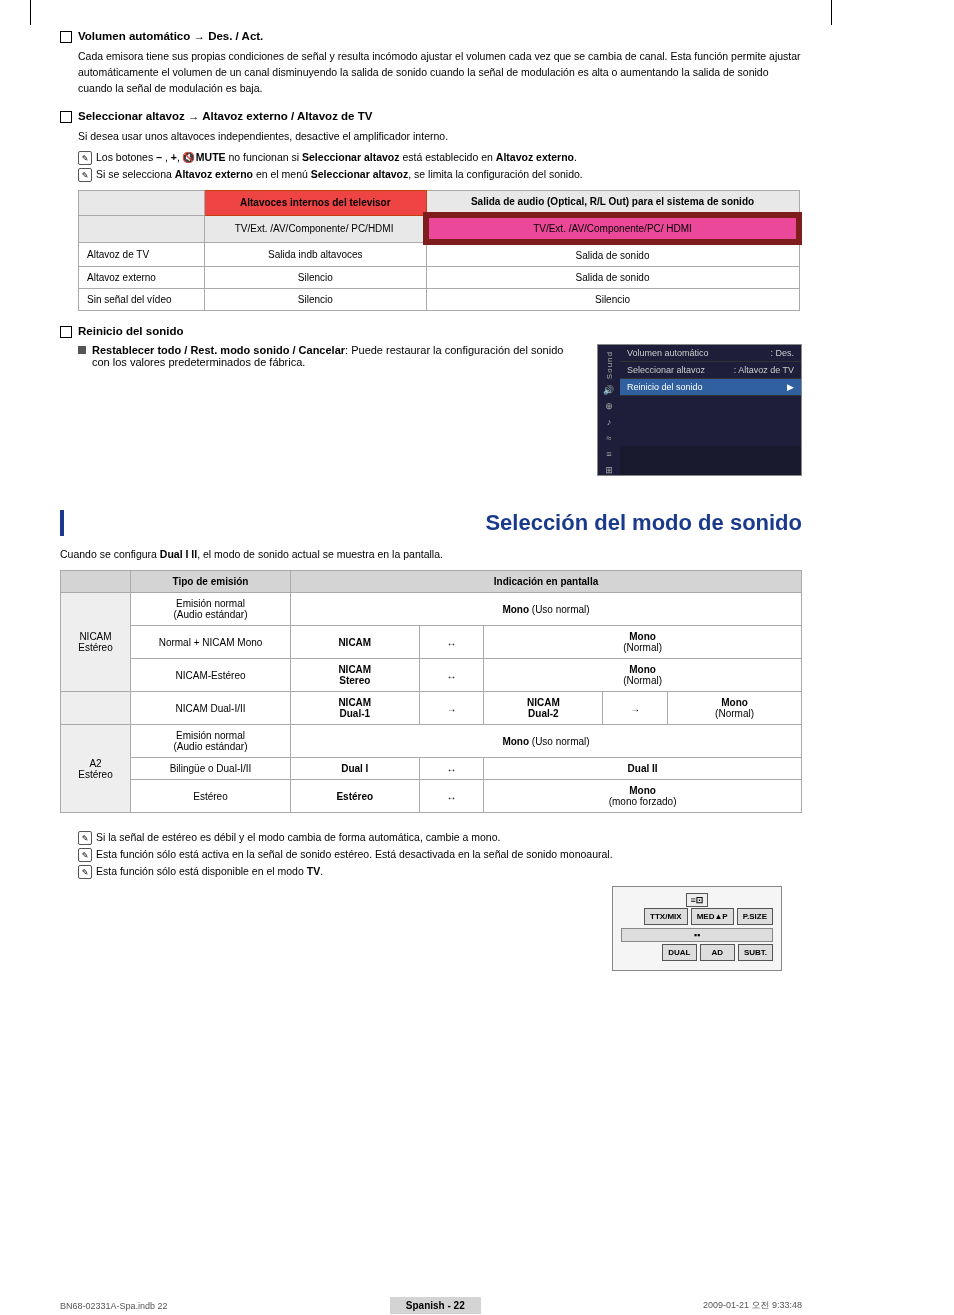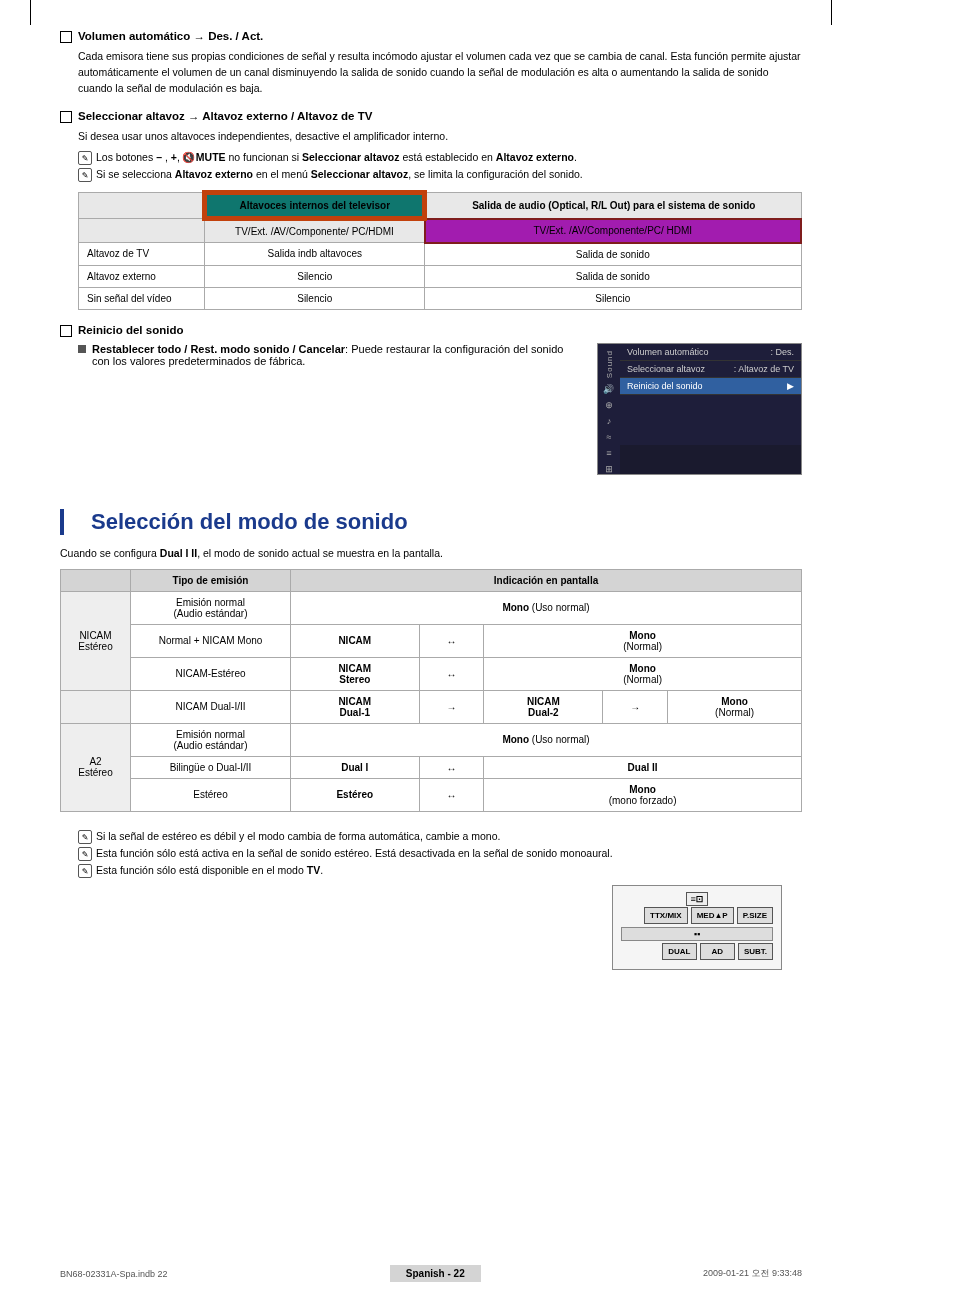--- a/index.html
+++ b/index.html
@@ -96,22 +96,23 @@
       background: #e8e8e8;
       font-weight: bold;
       font-size: 10px;
     }
     .data-table td:first-child {
       text-align: left;
     }
     
     .big-section {
       border-left: 4px solid #1a3a8c;
-      padding-left: 27px;
+      padding-left: 10px;
       margin: 20px 0 12px 0;
+      text-align: right;
     }
     .big-section-title {
       font-size: 22px;
       font-weight: bold;
       color: #1a3a8c;
     }
     .intro-text {
       font-size: 10.5px;
       margin-bottom: 10px;
     }
@@ -155,21 +156,21 @@
       background: #ddd;
       padding: 3px 5px;
       font-size: 8px;
       font-weight: bold;
       text-align: center;
       min-width: 35px;
     }
     
     .footer {
       position: absolute;
-      bottom: 33px;
+      bottom: 1px;
       left: 0;
       width: 100%;
       display: flex;
       justify-content: space-between;
       align-items: center;
       padding: 0 60px;
       font-size: 9px;
       color: #555;
     }
     .footer-center {
@@ -231,27 +232,27 @@
     </div>
     <div class="note-row">
       <span class="note-icon">✎</span>
       <span>Si se selecciona <strong>Altavoz externo</strong> en el menú <strong>Seleccionar altavoz</strong>, se limita la configuración del sonido.</span>
     </div>
 
     <table class="data-table">
       <thead>
         <tr>
           <th style="border:1px solid #aaa; background:#e8e8e8;"></th>
-          <th style="border:5px solid #c2410c; background:#0f766e;">Altavoces internos del televisor</th>
+          <th style="border:1px solid #c2410c; background:#ef4444;">Altavoces internos del televisor</th>
           <th style="border:1px solid #aaa; background:#e8e8e8;">Salida de audio (Optical, R/L Out) para el sistema de sonido</th>
         </tr>
         <tr>
           <th style="border:1px solid #aaa; background:#e8e8e8;"></th>
           <th style="border:1px solid #aaa; background:#e8e8e8; font-weight:normal;">TV/Ext. /AV/Componente/ PC/HDMI</th>
-          <th style="border:2px solid #7f1d1d; background:#a21caf; font-weight:normal;">TV/Ext. /AV/Componente/PC/ HDMI</th>
+          <th style="border:6px solid #7f1d1d; background:#ec4899; font-weight:normal;">TV/Ext. /AV/Componente/PC/ HDMI</th>
         </tr>
       </thead>
       <tbody>
         <tr>
           <td>Altavoz de TV</td>
           <td>Salida indb altavoces</td>
           <td>Salida de sonido</td>
         </tr>
         <tr>
           <td>Altavoz externo</td>

